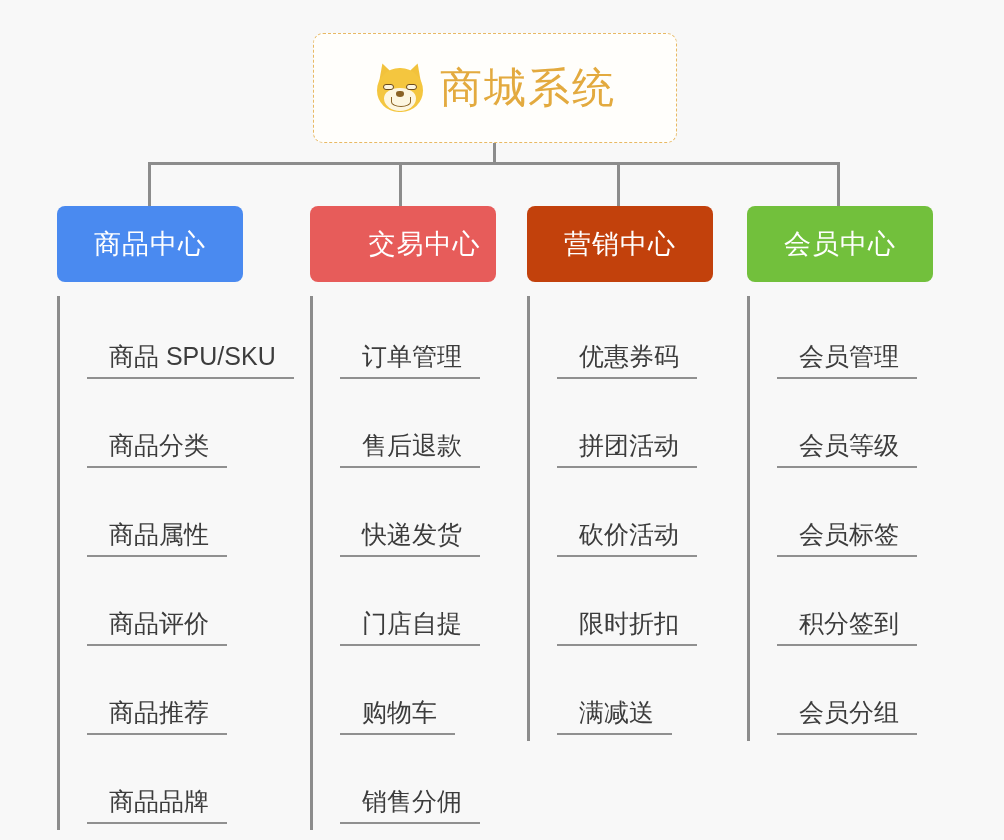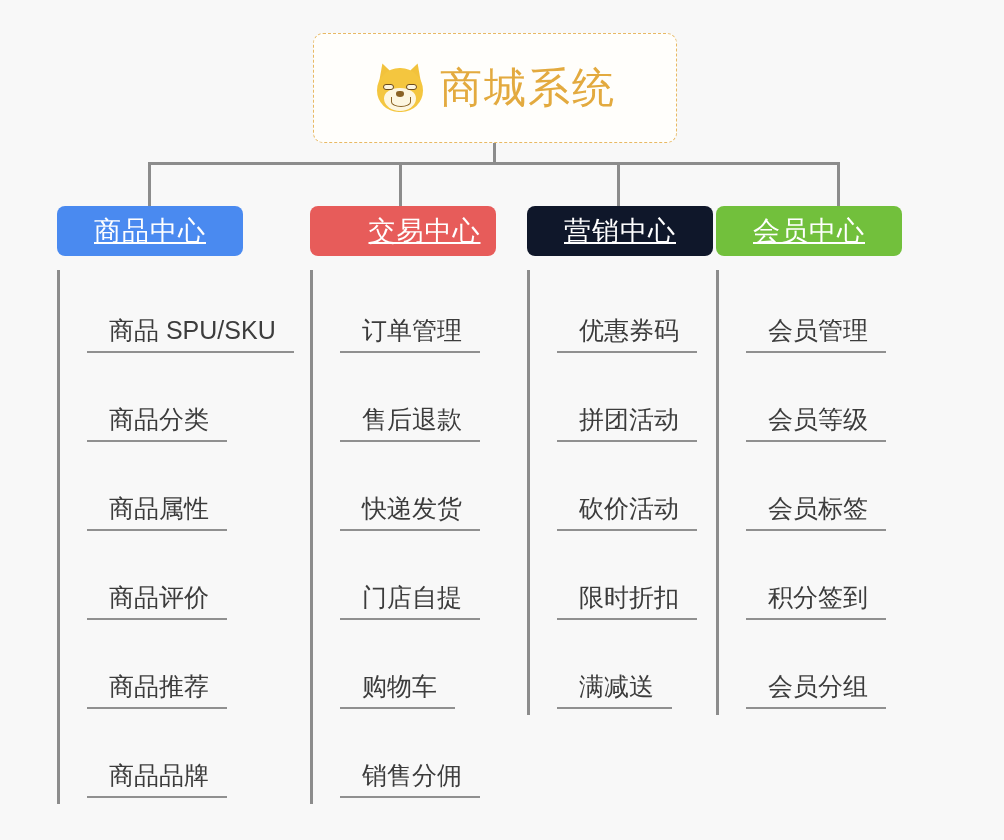--- a/index.html
+++ b/index.html
@@ -86,34 +86,33 @@
     top: 206px;
     width: 1004px;
   }
   .column {
     position: absolute;
     top: 0;
   }
   .column.col0 { left: 57px;  width: 230px; }
   .column.col1 { left: 310px; width: 215px; }
   .column.col2 { left: 527px; width: 215px; }
-  .column.col3 { left: 716px; width: 215px; }
+  .column.col3 { left: 747px; width: 215px; }
 
   .cat-box {
     box-sizing: border-box;
-    height: 50px;
+    height: 76px;
     border-radius: 8px;
     display: flex;
     align-items: center;
     justify-content: center;
     color: #ffffff;
     font-size: 27px;
     letter-spacing: 1px;
     white-space: nowrap;
-    text-decoration: underline;
   }
   .cat-box.w0 { width: 186px; }
   .cat-box.w1 { width: 186px; padding-left: 43px; }
   .cat-box.w2 { width: 186px; }
   .cat-box.w3 { width: 186px; }
 
   
   .leaf-list {
     position: relative;
     margin-top: 14px;
@@ -266,21 +265,21 @@
         <div class="leaf-item">
             <span class="leaf-text">购物车</span>
           </div>
         <div class="leaf-item">
             <span class="leaf-text">销售分佣</span>
           </div>
       </div>
     </div>
 
     <div class="column col2">
-      <div class="cat-box w2" style="background: #0f172a;">营销中心</div>
+      <div class="cat-box w2" style="background: #c2410c;">营销中心</div>
       <div class="leaf-list">
         <div class="leaf-item">
             <span class="leaf-text">优惠券码</span>
           </div>
         <div class="leaf-item">
             <span class="leaf-text">拼团活动</span>
           </div>
         <div class="leaf-item">
             <span class="leaf-text">砍价活动</span>
           </div>

